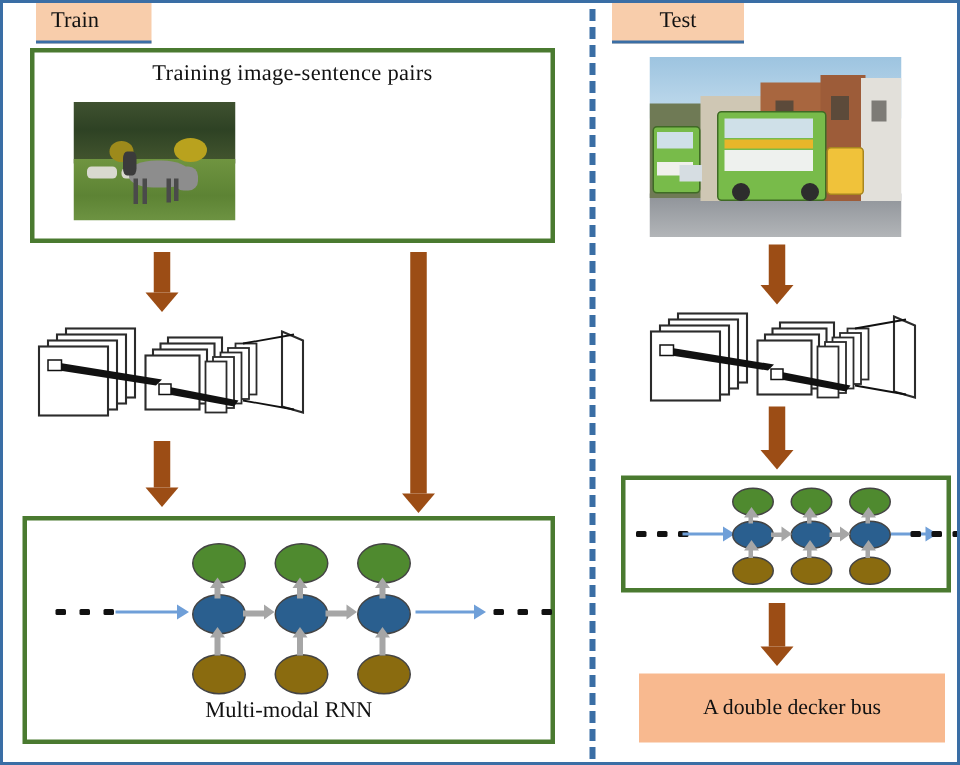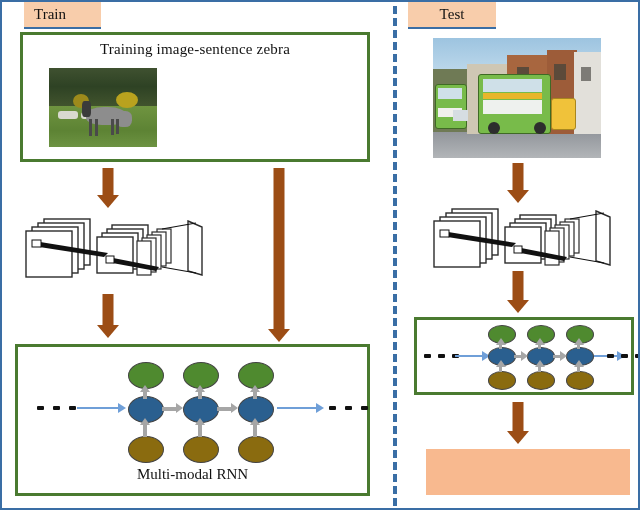--- a/index.html
+++ b/index.html
@@ -97,21 +97,21 @@
 </head>
 <body>
 
 <div id="root">
 
   <div class="divider"></div>
 
   <div class="tab" id="tab-train">Train</div>
 
   <div class="greenbox" id="train-pairs-box">
-    <div class="panel-title">Training image-sentence zebra</div>
+    <div class="panel-title">Training image-sentence pairs</div>
   </div>
 
   <div class="photo" id="zebra-photo">
     <div class="z-trees"></div>
     <div class="z-grass"></div>
     <div class="z-bush" style="left:62%;top:30%;width:22px;height:16px;background:#b9a21e;"></div>
     <div class="z-bush" style="left:22%;top:33%;width:16px;height:14px;background:#9d8a1b;"></div>
     <div class="z-white" style="left:8%;top:55%;width:20px;height:8px;"></div>
     <div class="z-white" style="left:30%;top:56%;width:14px;height:7px;"></div>
     <div class="z-white" style="left:52%;top:55%;width:16px;height:7px;"></div>
@@ -335,15 +335,16 @@
         <i></i>
       </div>
   </div>
 
   <div class="arrow" style="left:505px;top:400px;width:22px;height:42px;">
     <div class="shaft" style="height:29px;"></div>
     <div class="head"></div>
   </div>
 
   <div id="caption-box">
+    <span>A double decker bus</span>
   </div>
 
 </div>
 
 </body></html>

